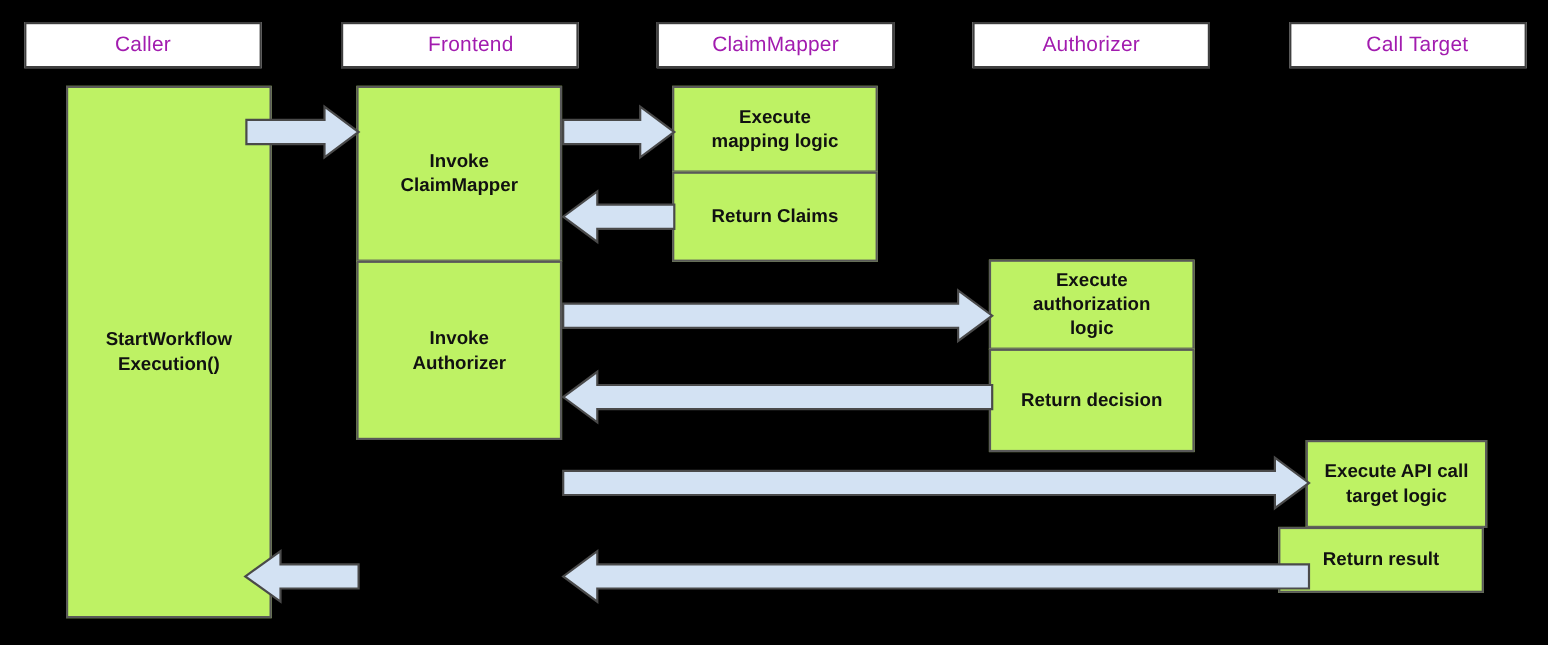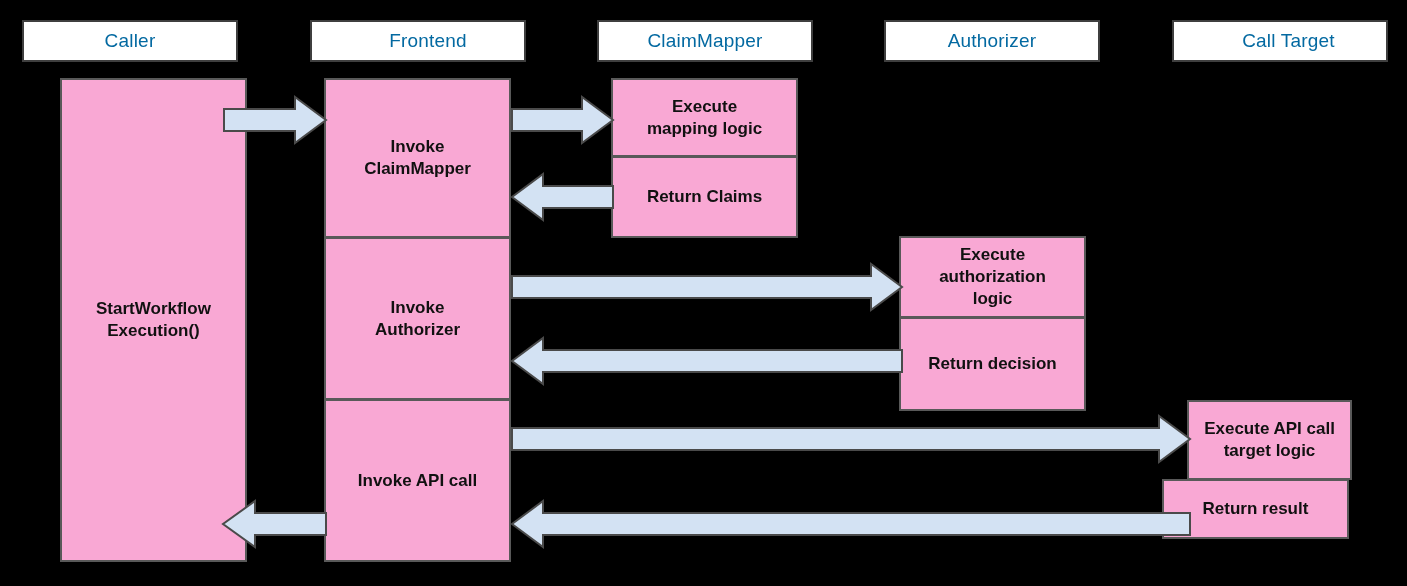--- a/index.html
+++ b/index.html
@@ -18,30 +18,30 @@
 
   
   .lifeline-header {
     position: absolute;
     background: #ffffff;
     border: 2px solid #3f3f3f;
     box-sizing: border-box;
     display: flex;
     align-items: center;
     justify-content: center;
-    color: #0369a1;
+    color: #a21caf;
     font-size: 19px;
     font-weight: 400;
     letter-spacing: 0.2px;
   }
 
   
   .act-box {
     position: absolute;
-    background: #f9a8d4;
+    background: #bef264;
     border: 2px solid #595959;
     box-sizing: border-box;
     display: flex;
     align-items: center;
     justify-content: center;
     text-align: center;
     color: #111111;
     font-size: 17px;
     font-weight: 700;
     line-height: 1.28;
@@ -94,23 +94,20 @@
   <div class="act-box" style="left:324px; top:78px; width:187px; height:160px;">
     <span class="lbl">Invoke
 ClaimMapper</span>
   </div>
 
   <div class="act-box" style="left:324px; top:237px; width:187px; height:163px;">
     <span class="lbl">Invoke
 Authorizer</span>
   </div>
 
-  <div class="act-box" style="left:324px; top:399px; width:187px; height:163px;">
-    <span class="lbl">Invoke API call</span>
-  </div>
 
   <div class="act-box" style="left:611px; top:78px; width:187px; height:79px;">
     <span class="lbl">Execute
 mapping logic</span>
   </div>
 
   <div class="act-box" style="left:611px; top:156px; width:187px; height:82px;justify-content:center;">
     <span class="lbl">Return Claims</span>
   </div>
 

